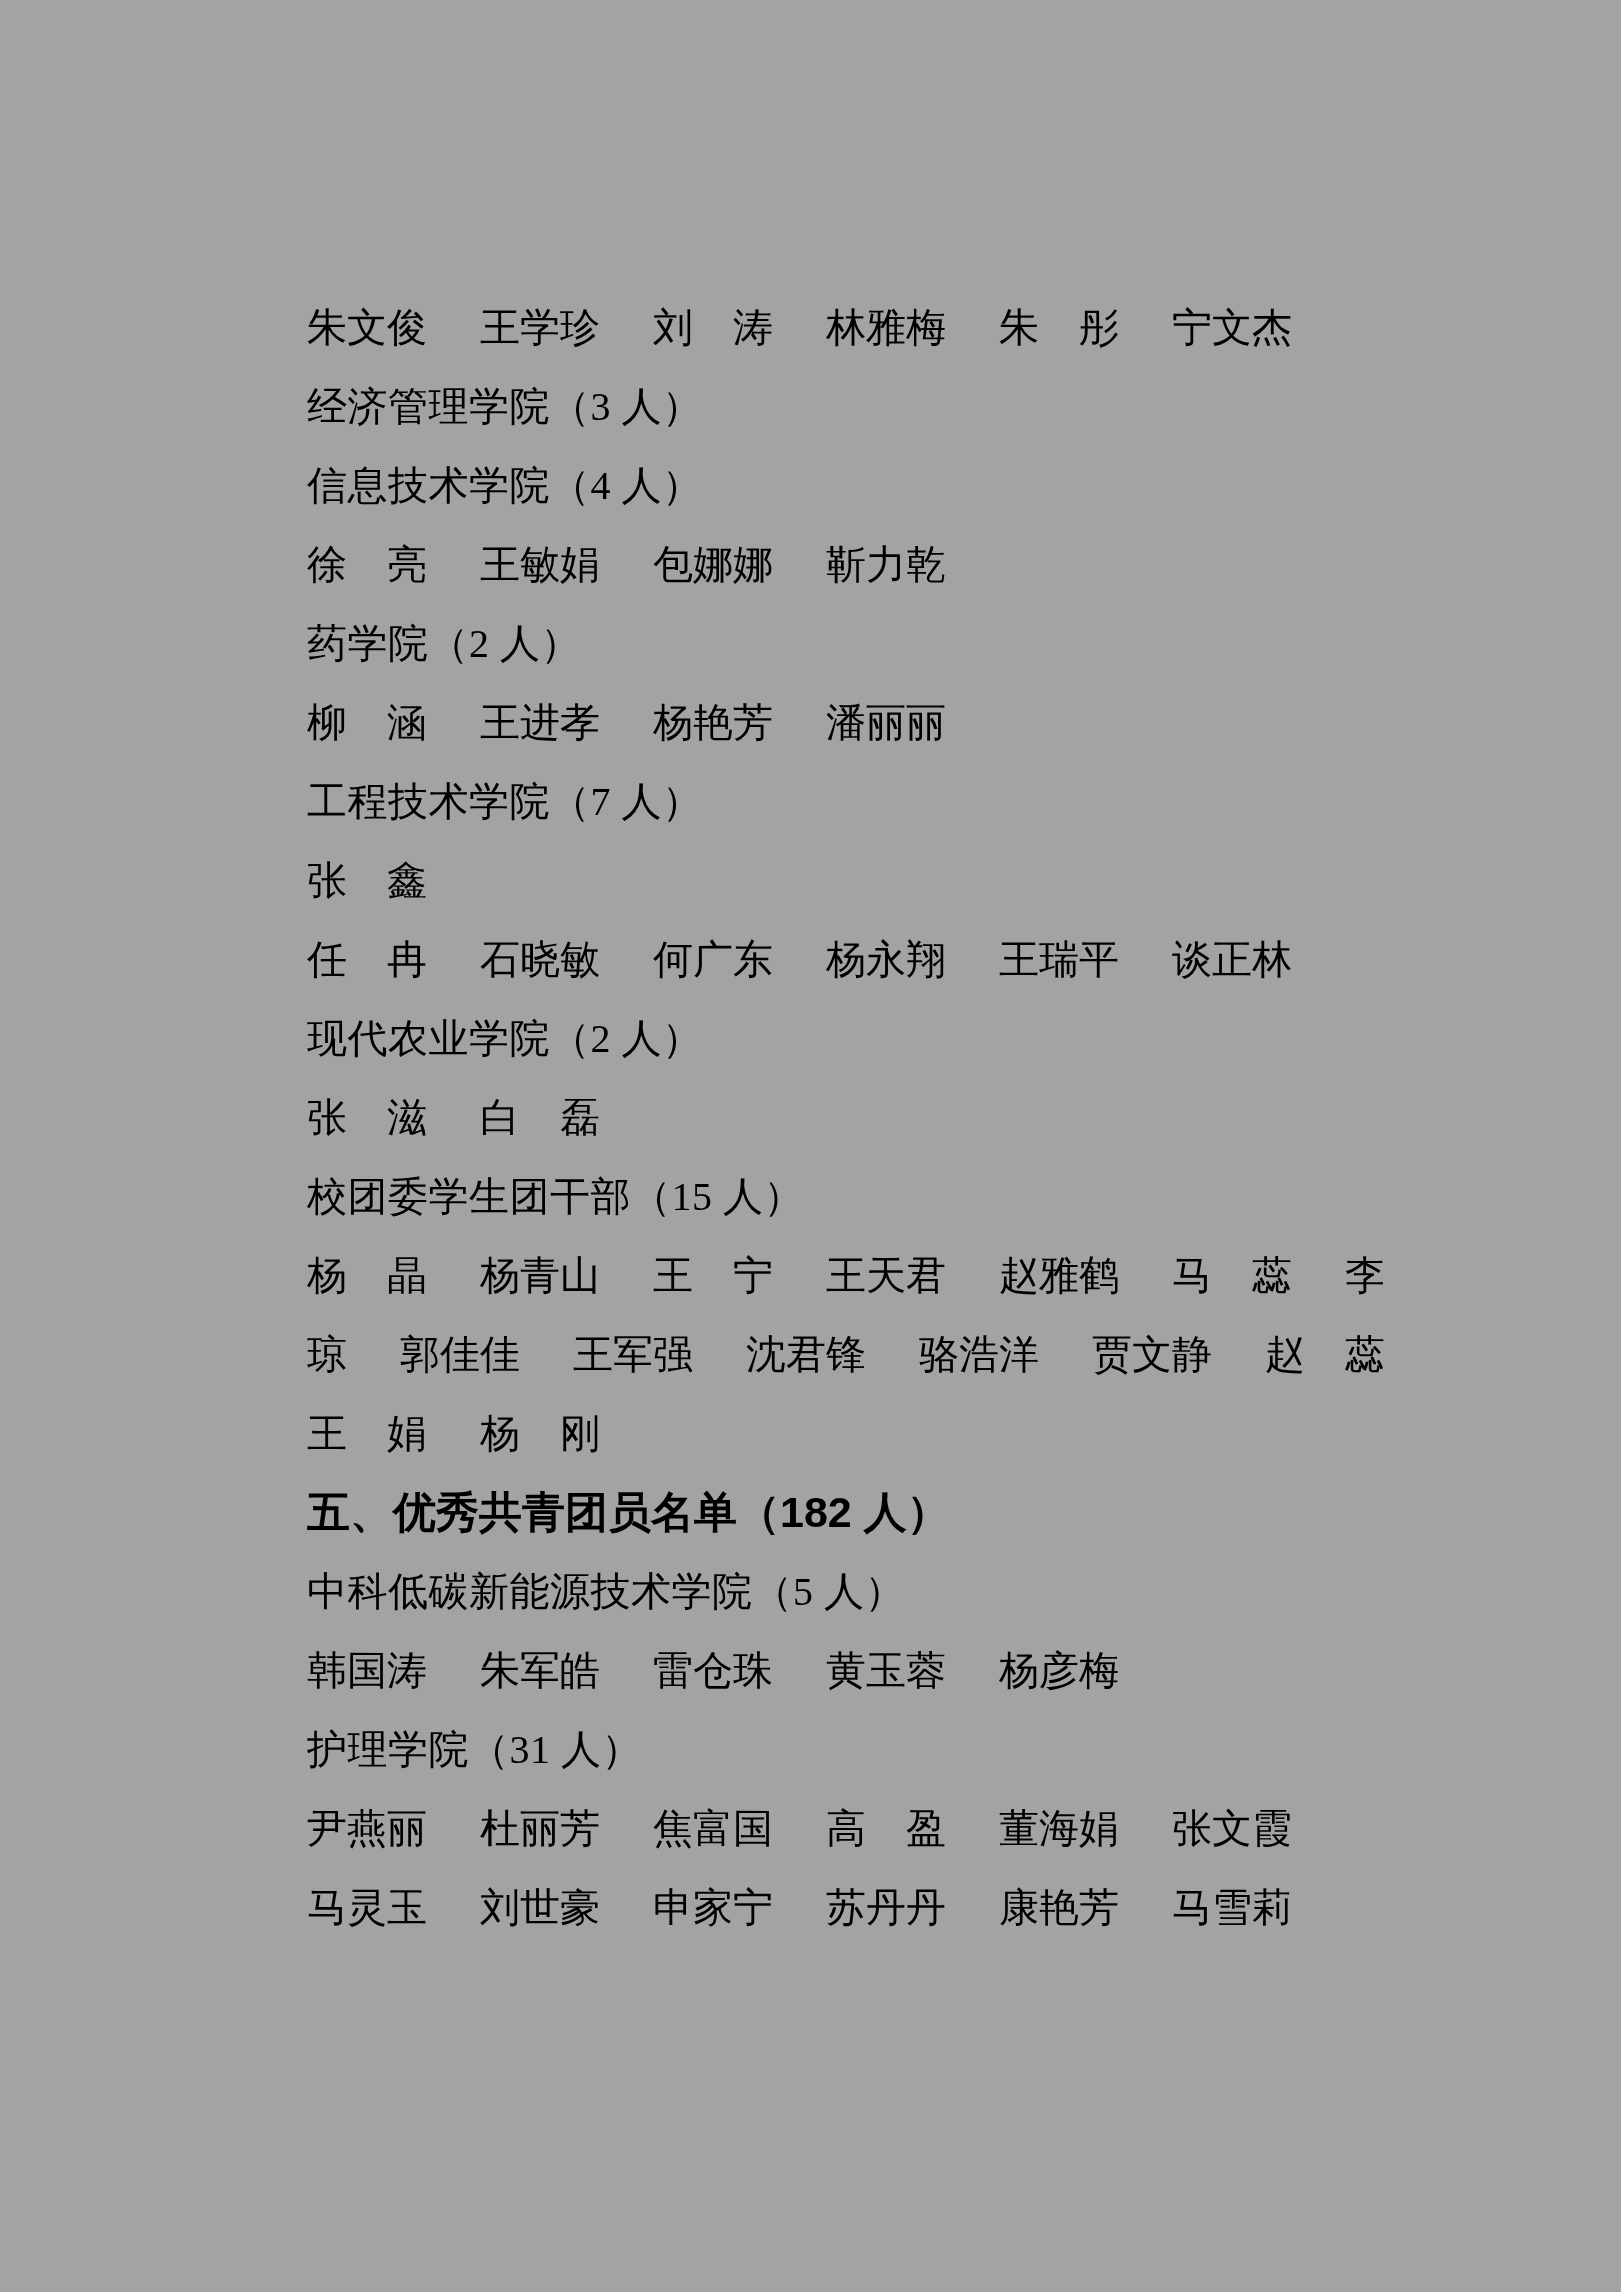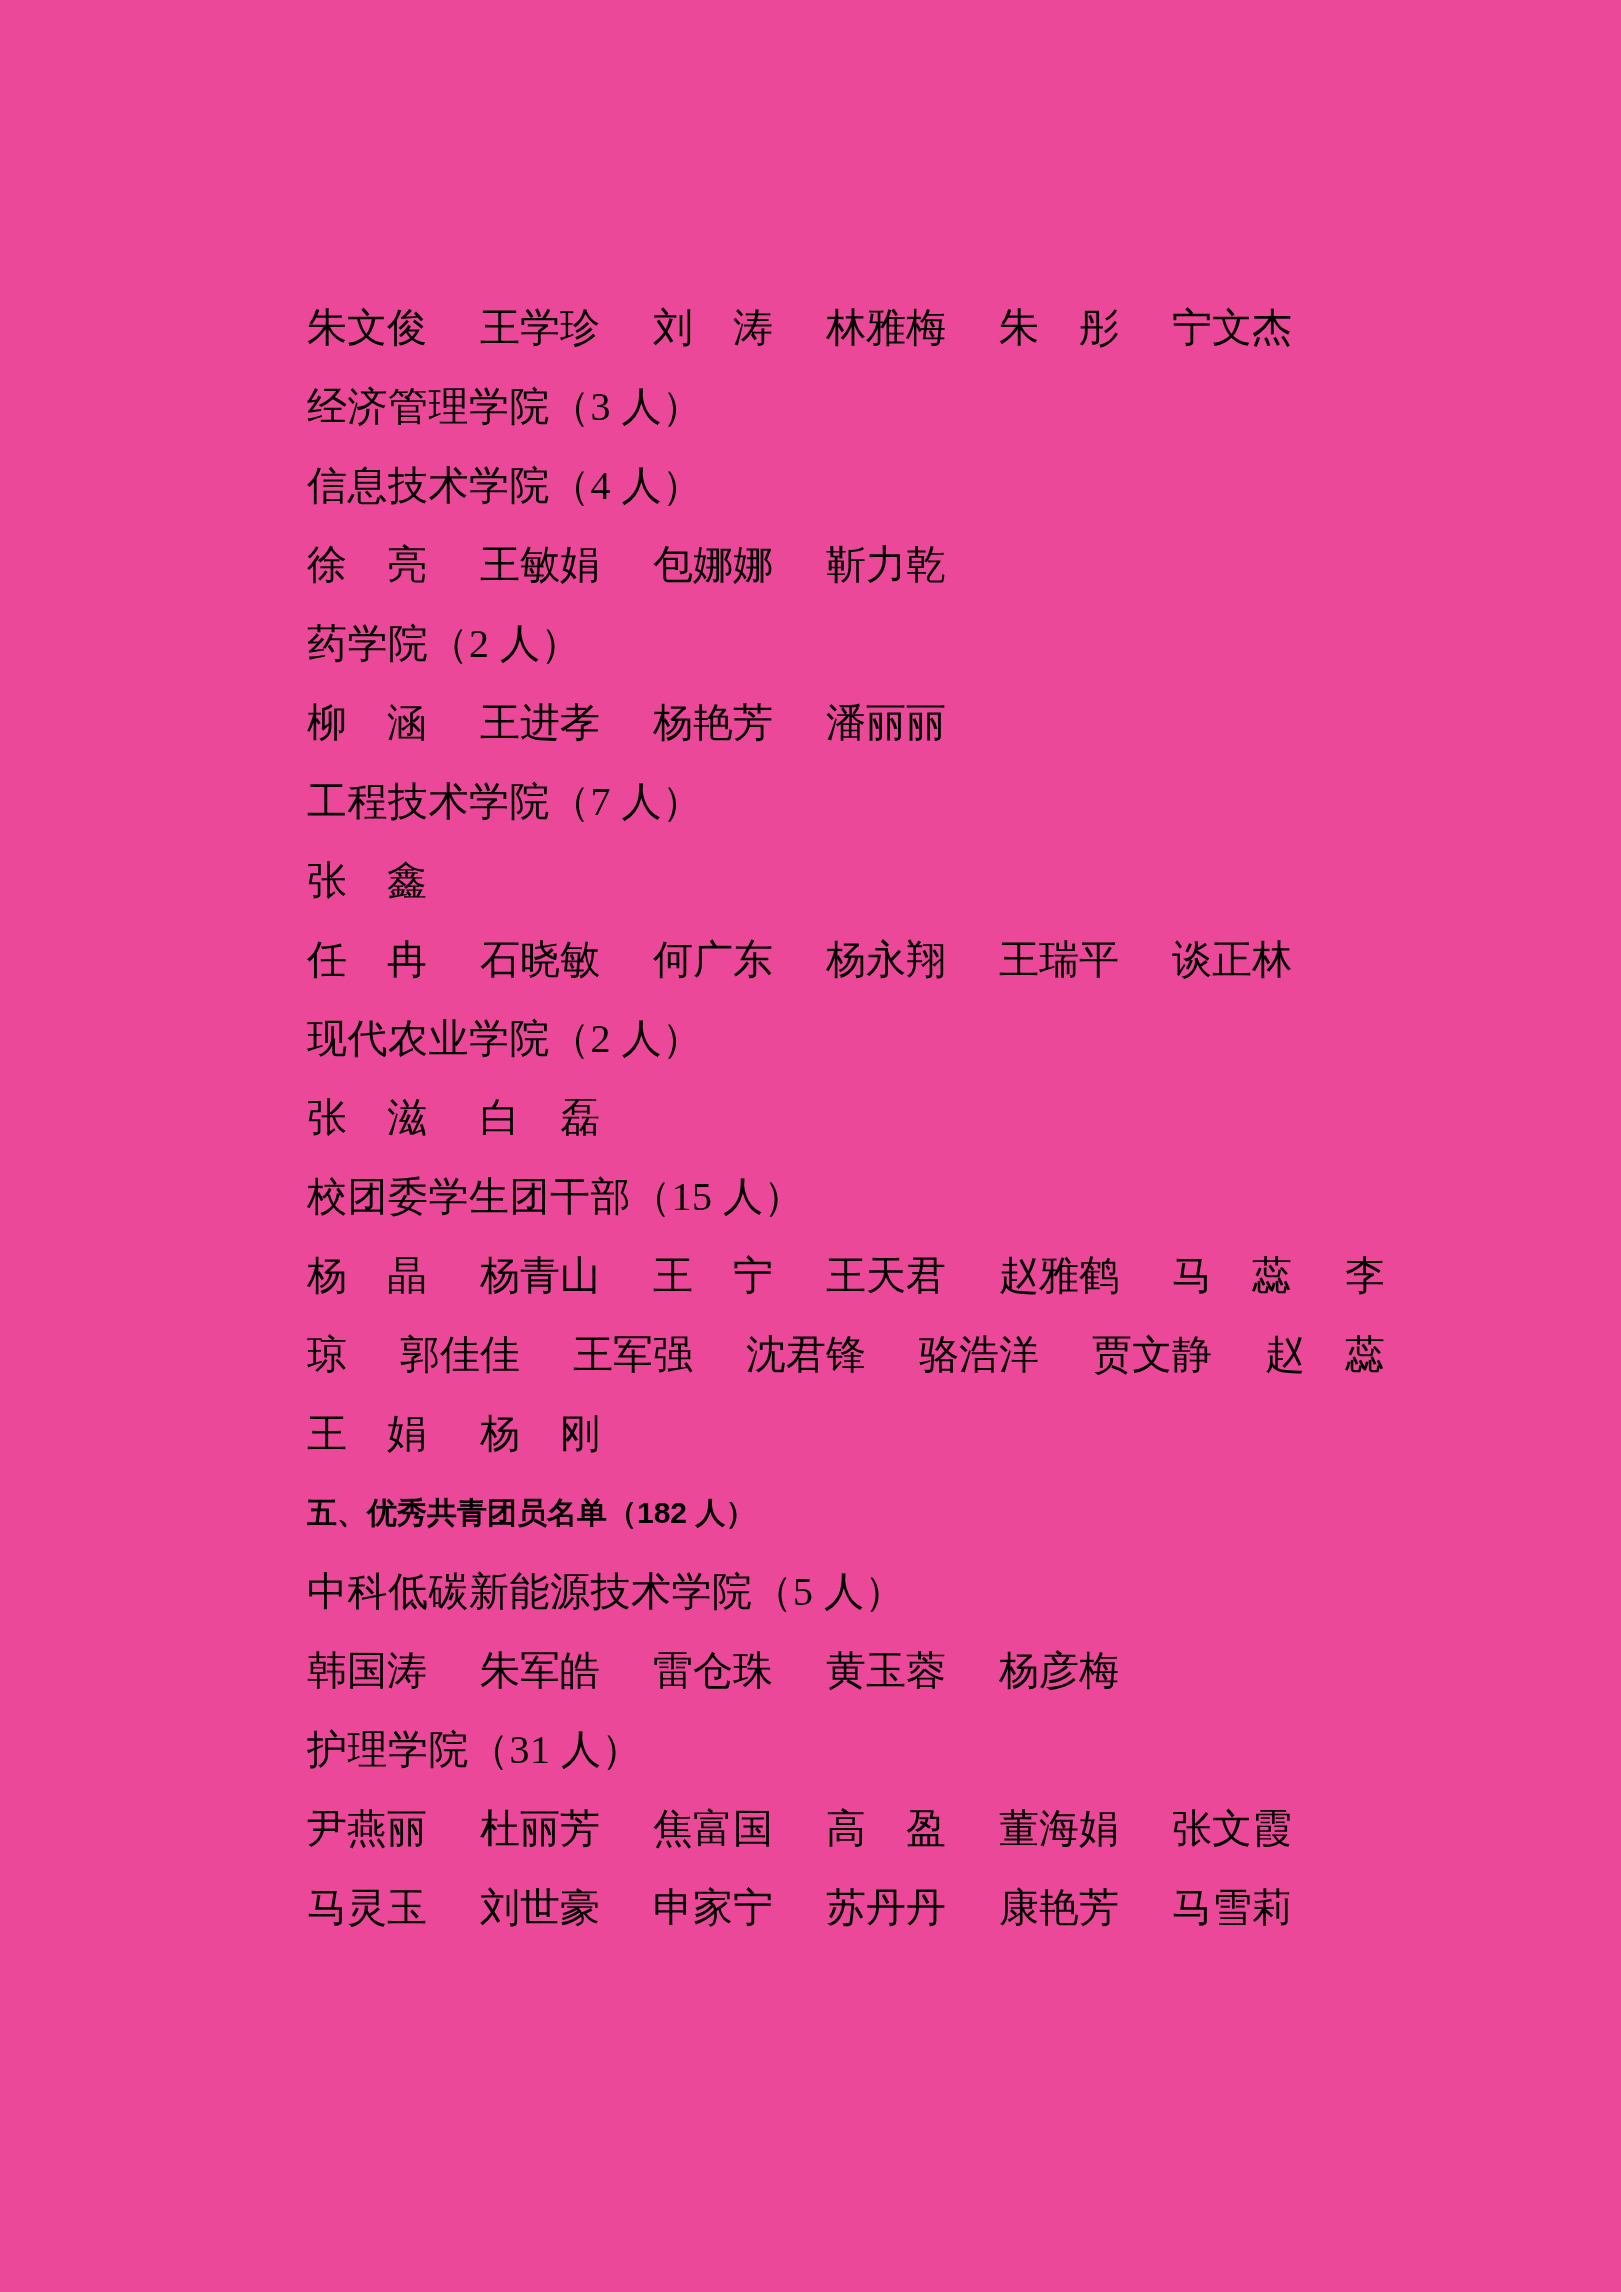--- a/index.html
+++ b/index.html
@@ -5,21 +5,21 @@
   html, body {
     margin: 0;
     padding: 0;
     background: #e8e8e8;
   }
   .page {
     position: relative;
     width: 1621px;
     height: 2293px;
     margin: 0 auto;
-    background: #ec4899;
+    background: #a3a3a3;
     color: #000000;
     font-family: "Liberation Serif", "DejaVu Serif", serif;
     overflow: hidden;
   }
   .content {
     position: absolute;
     left: 307px;
     top: 288px;
     width: 1106px;
   }
@@ -33,21 +33,21 @@
   }
   .line span {
     white-space: pre; 
   }
   .line.heading {
     font-weight: 400;
     letter-spacing: 0.5px;
   }
   .line.heading-major {
     font-weight: 700;
-    font-size: 30px;
+    font-size: 43px;
     font-family: "Liberation Sans", "DejaVu Sans", sans-serif;
   }
 </style>
 </head>
 <body>
 
 <div class="page">
   <div class="content" id="doc-content" style="color: rgb(0, 0, 0);">
       <div class="line names">
         <span>朱文俊</span>

